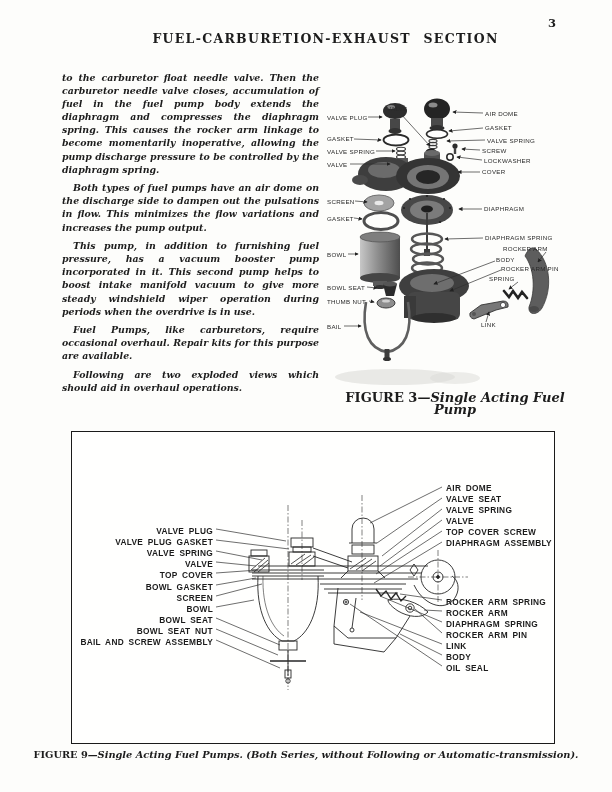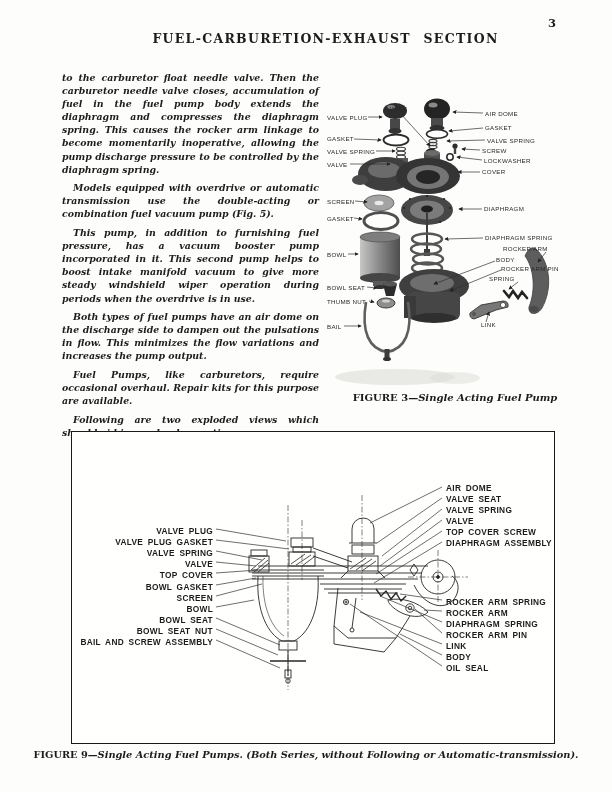--- a/index.html
+++ b/index.html
@@ -25,21 +25,21 @@
     position:absolute;left:62px;top:71px;width:257px;
     font-size:9.4px;line-height:13.1px;
     font-weight:bold;
     text-align:justify;
   }
   .column p{margin:0 0 5.5px 0;font-style:italic;}
   .column p.indent{text-indent:11px;}
   .fig3-svg{position:absolute;left:320px;top:88px;}
   .fig3-caption{
     position:absolute;left:330px;top:392px;width:250px;
-    text-align:center;font-size:10px;font-weight:bold;line-height:11.5px;
+    text-align:center;font-size:13px;font-weight:bold;line-height:11.5px;
   }
   .fig4-box{
     position:absolute;left:71px;top:431px;width:482px;height:311px;
     border:1.6px solid #1a1a1a;background:#fffffe;
   }
   .fig4-caption{
     position:absolute;left:0;right:0;top:749px;
     text-align:center;font-size:9.8px;font-weight:bold;
   }
   .cap-italic{font-style:italic;}
@@ -61,23 +61,22 @@
 </head>
 <body>
 
 <div class="page">
 
   <div class="page-number">3</div>
   <div class="section-header">FUEL-CARBURETION-EXHAUST  SECTION</div>
 
   <div class="column">
     <p>to the carburetor float needle valve. Then the carburetor needle valve closes, accumulation of fuel in the fuel pump body extends the diaphragm and compresses the diaphragm spring. This causes the rocker arm linkage to become momentarily inoperative, allowing the pump discharge pressure to be controlled by the diaphragm spring.</p>
-    <p class="indent">Models equipped with overdrive or automatic transmission use the double-acting or combination fuel vacuum pump (Fig. 5).</p>
+    <p class="indent">Both types of fuel pumps have an air dome on the discharge side to dampen out the pulsations in flow. This minimizes the flow variations and increases the pump output.</p>
     <p class="indent">This pump, in addition to furnishing fuel pressure, has a vacuum booster pump incorporated in it. This second pump helps to boost intake manifold vacuum to give more steady windshield wiper operation during periods when the overdrive is in use.</p>
-    <p class="indent">Both types of fuel pumps have an air dome on the discharge side to dampen out the pulsations in flow. This minimizes the flow variations and increases the pump output.</p>
     <p class="indent">Fuel Pumps, like carburetors, require occasional overhaul. Repair kits for this purpose are available.</p>
     <p class="indent">Following are two exploded views which should aid in overhaul operations.</p>
   </div>
 
   <svg class="fig3-svg" width="256" height="340" viewBox="320 88 256 340">
     <defs>
       <marker id="arr" markerWidth="6" markerHeight="6" refX="5" refY="3" orient="auto">
         <path d="M0,0 L6,3 L0,6 Z" fill="#222"></path>
       </marker>
       <linearGradient id="gbowl" x1="0" y1="0" x2="1" y2="0">

